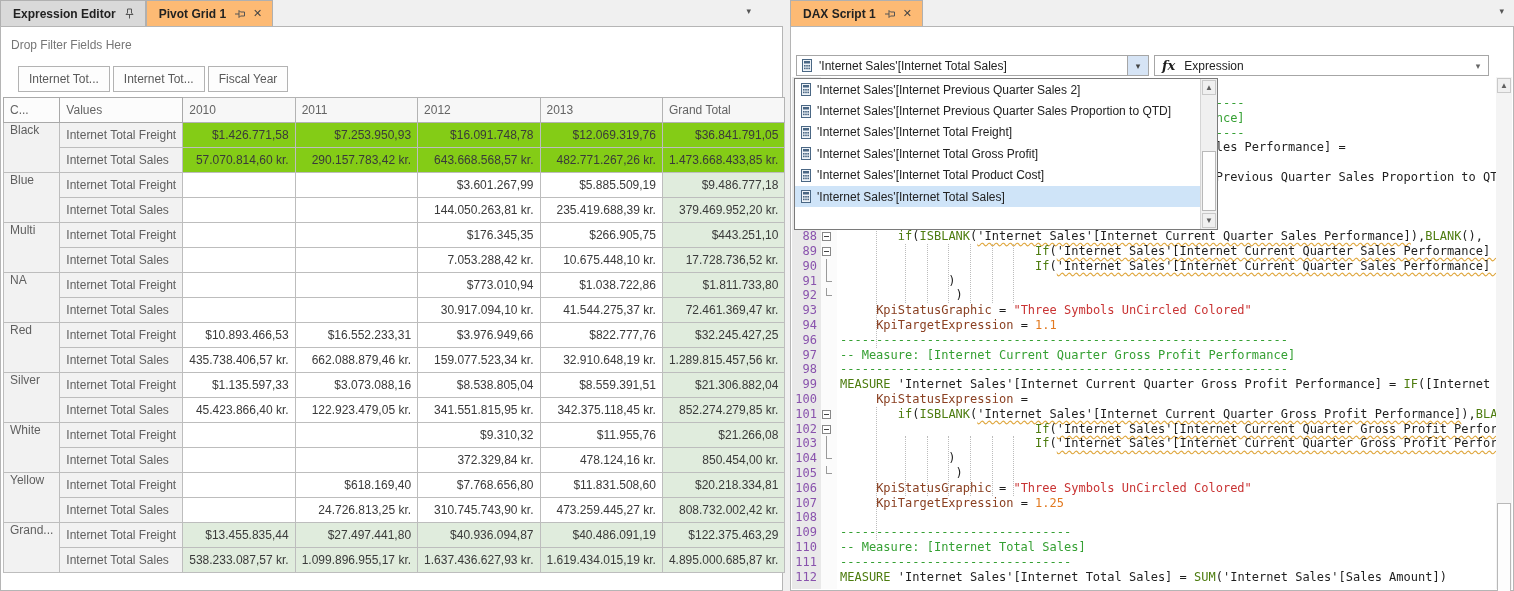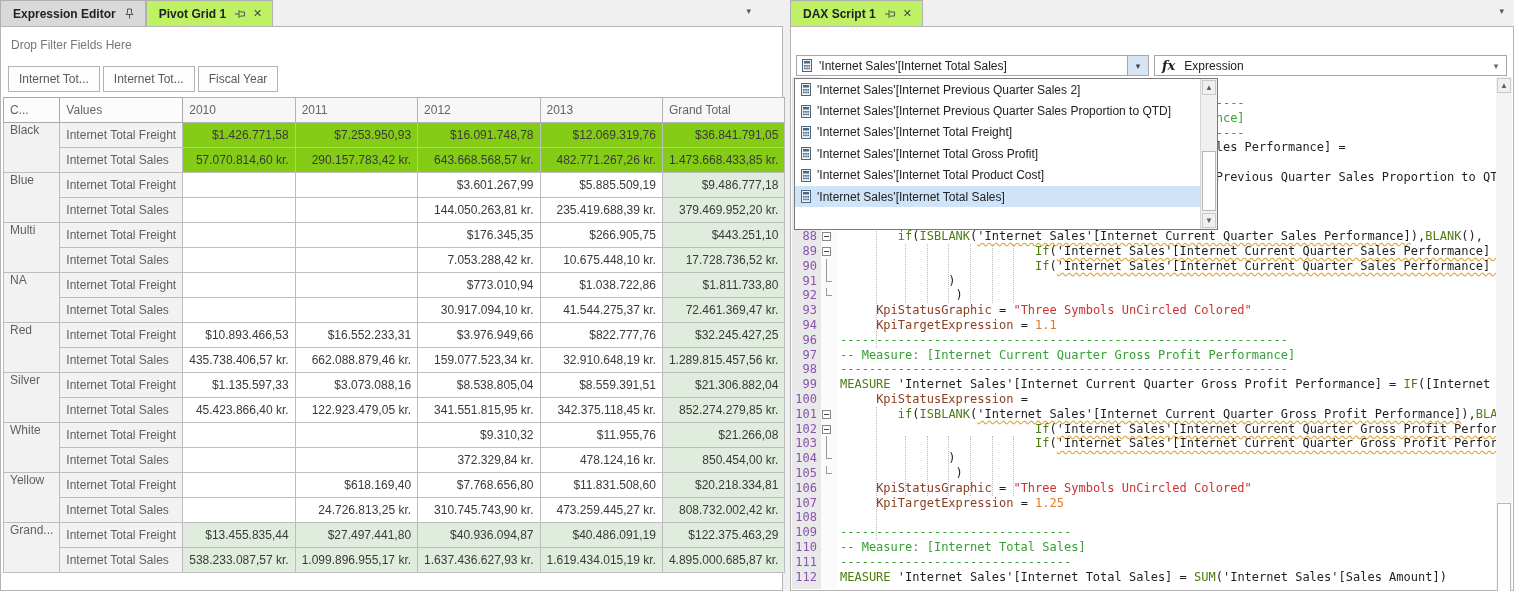--- a/index.html
+++ b/index.html
@@ -8,47 +8,47 @@
 
   
   .panel { position:absolute; top:0; height:591px;padding-left:35px; }
   .panel-left  { left:0;   width:783px; }
   .panel-right { left:790px; width:724px; }
   .panel-body { position:absolute; top:26px; left:0; right:0; bottom:0; background:#fff; border:1px solid #b5b5b5; }
 
   
   .tabstrip { position:absolute; top:0; left:0; right:0; height:26px; display:flex; align-items:stretch; background:#f0f0f0; }
   .tab { display:flex; align-items:center; gap:8px; padding:0 10px 0 12px; font-size:12px; font-weight:bold; color:#222; border:1px solid #b0b0b0; border-bottom:none; cursor:default; }
-  .tab.active { background:#bef264; }
+  .tab.active { background:#fdba74; }
   .tab.inactive { background:#d9d9d9; }
   .strip-arrow { position:absolute; top:6px; font-size:9px; color:#555; }
   .pin-icon svg, .close-x { display:block; }
   .close-x { font-size:11px; color:#444; font-weight:normal; }
   .pin-h { transform:rotate(90deg); }
 
   
   .filter-hint { position:absolute; top:11px; left:10px; font-size:12px; color:#767676; }
-  .filter-fields { position:absolute; top:39px; left:7px; display:flex; gap:3px; }
+  .filter-fields { position:absolute; top:39px; left:17px; display:flex; gap:3px; }
   .filter-field { height:26px; padding:0 10px; display:flex; align-items:center; font-size:12px; color:#5a5a5a; border:1px solid #b3b3b3; background:#fdfdfd; }
 
   table.pivot { position:absolute; top:70px; left:2px; border-collapse:collapse; table-layout:fixed; font-size:12px; }
   table.pivot th, table.pivot td { border:1px solid #bdbdbd; height:25px; padding:0 6px; overflow:hidden; white-space:nowrap; }
   table.pivot th { font-weight:normal; text-align:left; color:#646464; background:#f7f7f7; border-color:#b3b3b3; }
   table.pivot th.hd-box { background:#fcfcfc; border-color:#a9a9a9; }
   td.cat { background:#f2f2f2; color:#5f5f5f; vertical-align:top; padding-top:4px; border-color:#b3b3b3; }
   td.lbl { background:#f2f2f2; color:#5f5f5f; border-color:#b3b3b3; }
   td.val { text-align:right; color:#3a3a3a; background:#fff; }
   td.val.c-blue  { background:#84cc16; }
   td.val.c-green { background:#e0ecdd; }
 
   
   .toolbar { position:absolute; top:27px; left:0; right:0; height:23px; background:#fff; }
   .combo { position:absolute; top:1px; height:21px; background:#fff; border:1px solid #a6a6a6; display:flex; align-items:center; font-size:12px; color:#222; }
   .combo-measure { left:5px; width:353px; }
-  .combo-fx { left:363px; right:6px; }
+  .combo-fx { left:363px; right:24px; }
   .combo .ctext { flex:1; padding-left:5px; white-space:nowrap; overflow:hidden; }
   .drop-btn { width:21px; align-self:stretch; background:#d6e4f5; border-left:1px solid #a6a6a6; display:flex; align-items:center; justify-content:center; font-size:9px; color:#444; }
   .plain-arrow { width:20px; text-align:center; font-size:9px; color:#666; }
   .calc-ic { margin:0 2px 0 5px; display:flex; }
   .fx-ic { margin:0 4px 0 7px; font-family:"DejaVu Serif",serif; font-style:italic; font-weight:bold; font-size:13px; color:#1c1c1c; }
 
   
   .code-area { position:absolute; top:50px; left:1px; right:17px; bottom:1px; background:#fff; overflow:hidden; font-family:"DejaVu Sans Mono",monospace; font-size:12px; }
   .gutter-bg { position:absolute; top:0; left:0; bottom:0; width:29px; background:#e9e9e9; }
   .fold-bg { position:absolute; top:0; left:29px; bottom:0; width:16px; background:#fbfbfb; }

